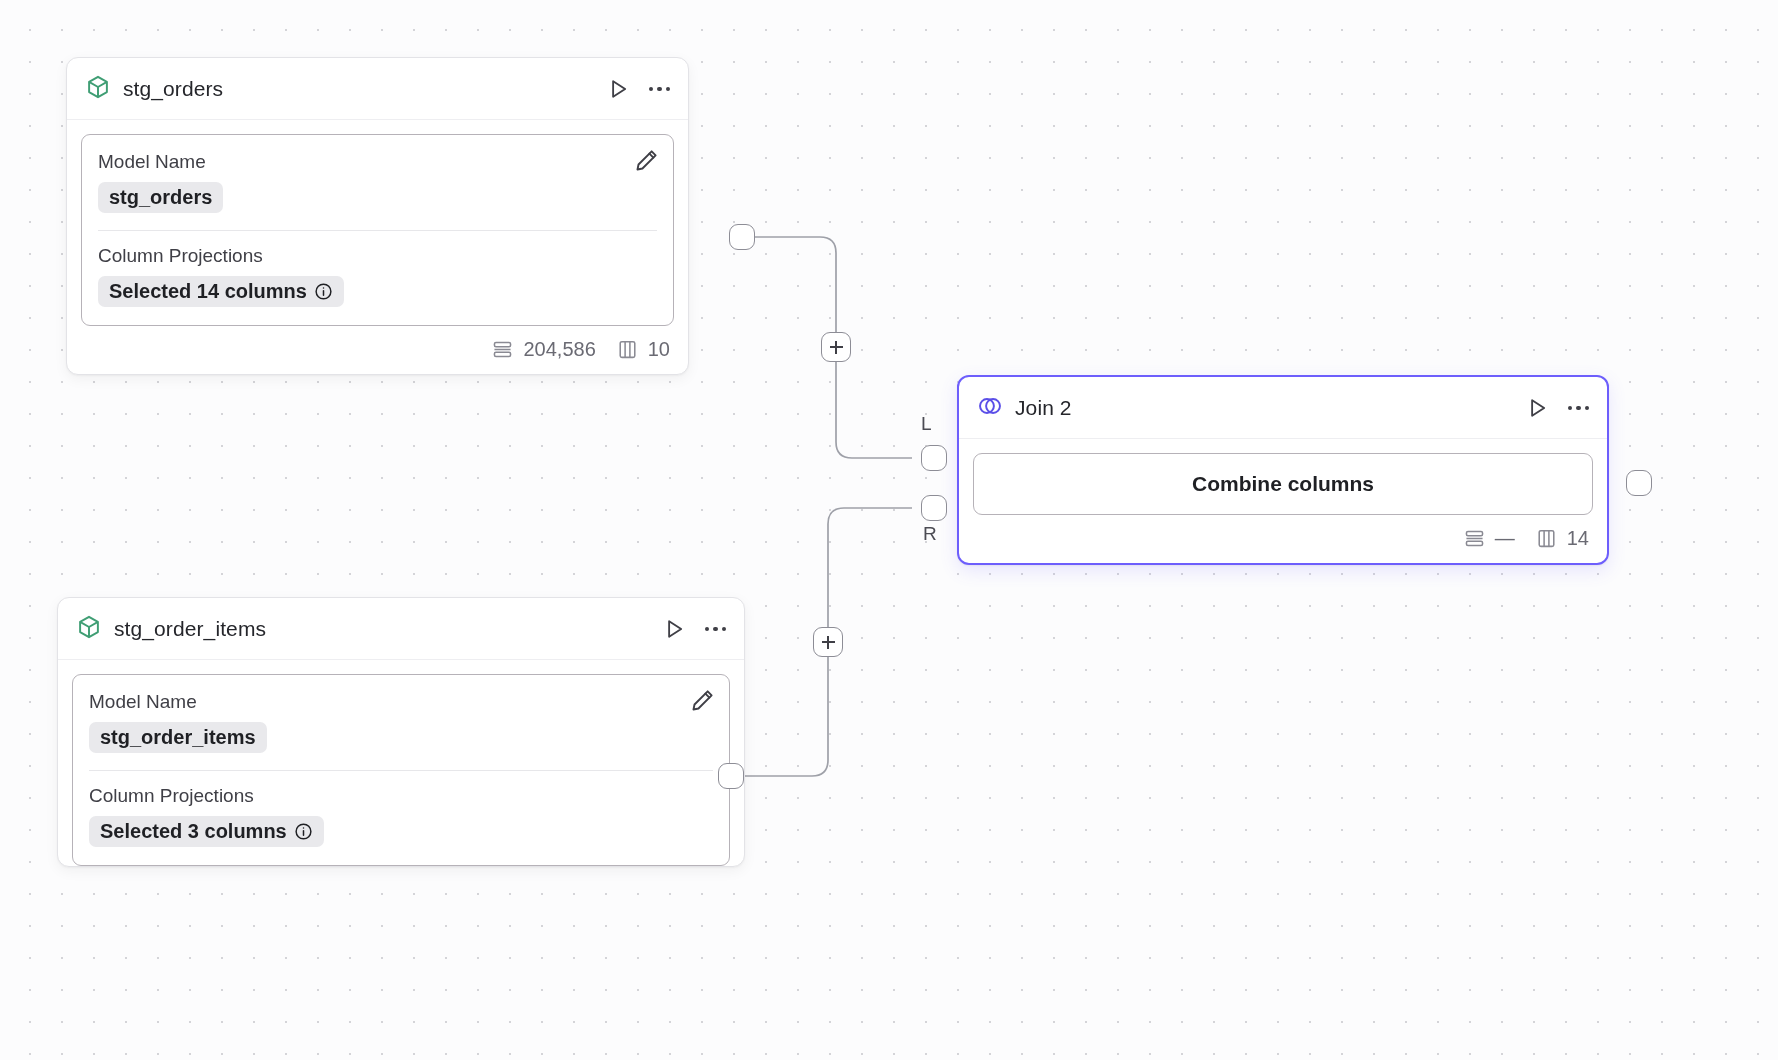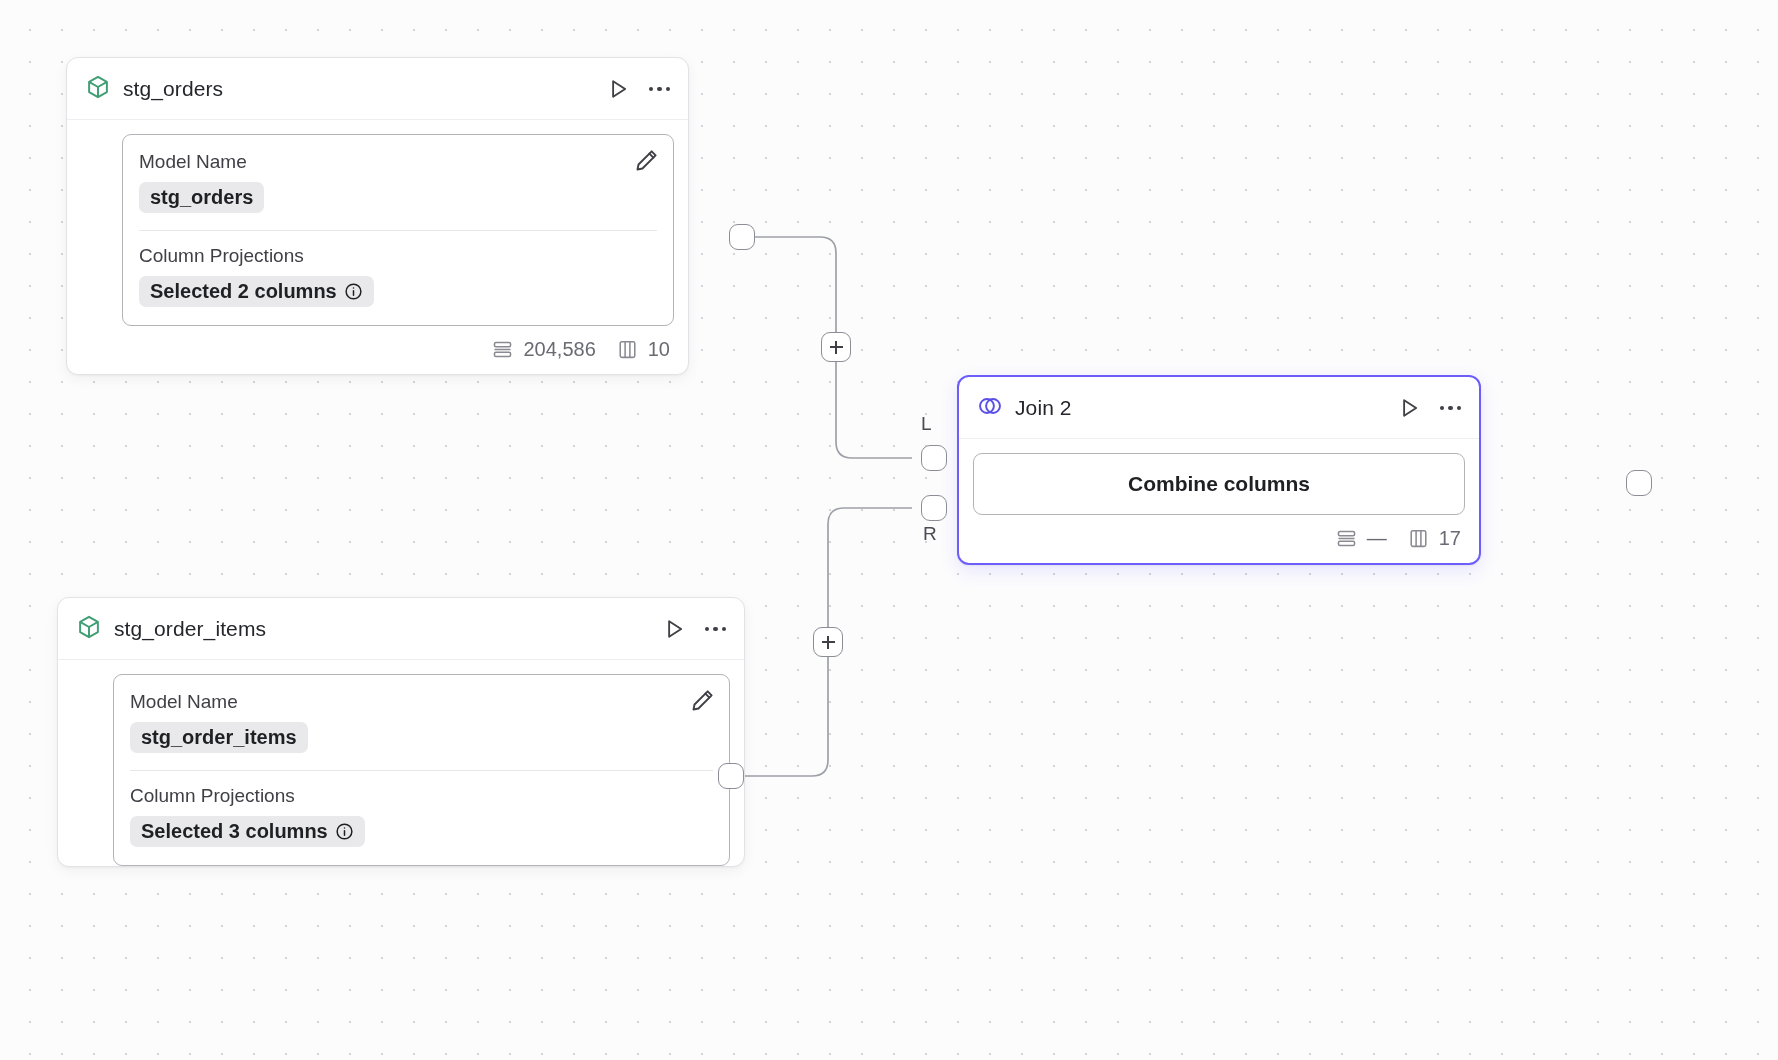--- a/index.html
+++ b/index.html
@@ -98,21 +98,20 @@
 
   
   .node-body { padding: 14px 14px 0 14px; }
 
   .body-panel {
     border: 1px solid #b6b2b8;
     border-radius: 9px;
     padding: 16px 16px 18px 16px;
     position: relative;
     background: #fff;
-    margin-left: 41px;
   }
 
   .field-label {
     font-size: 19px;
     color: #3f3f46;
     margin-bottom: 9px;
   }
 
   .chip {
     display: inline-flex;
@@ -257,21 +256,21 @@
           </svg>
         </span>
 
         <div class="field-label">Model Name</div>
         <span class="chip">stg_orders</span>
 
         <div class="panel-divider"></div>
 
         <div class="field-label">Column Projections</div>
         <span class="chip">
-          <span>Selected 2 columns</span>
+          <span>Selected 14 columns</span>
           <span style="line-height:0;">
             <svg width="19" height="19" viewBox="0 0 24 24" fill="none" stroke="#1f2024" stroke-width="1.9" stroke-linecap="round">
               <circle cx="12" cy="12" r="9.3"></circle>
               <path d="M12 11.1v5.6"></path>
               <circle cx="12" cy="7.7" r="0.95" fill="#1f2024" stroke="none"></circle>
             </svg>
           </span>
         </span>
       </div>
     </div>
@@ -351,21 +350,21 @@
             </svg>
           </span>
         </span>
       </div>
     </div>
 
   </div>
 
   <div class="port" style="left:718px; top:763px;"></div>
 
-  <div class="node selected" style="left:957px; top:375px; width:524px;">
+  <div class="node selected" style="left:957px; top:375px; width:652px;">
 
     <div class="node-header">
       <span class="icon">
         <svg width="26" height="26" viewBox="0 0 24 24" fill="none" stroke="#5b4fe8" stroke-width="1.8">
           <circle cx="9.2" cy="12" r="6.4"></circle>
           <circle cx="14.8" cy="12" r="6.4"></circle>
         </svg>
       </span>
       <span class="node-title">Join 2</span>
       <span class="hdr-actions">
@@ -397,21 +396,21 @@
         </span>
         <span>—</span>
       </span>
       <span class="stat">
         <span style="line-height:0;">
           <svg width="23" height="23" viewBox="0 0 24 24" fill="none" stroke="#8a8a93" stroke-width="1.6" stroke-linejoin="round">
             <rect x="4.4" y="3.8" width="15.2" height="16.4" rx="1.8"></rect>
             <path d="M9.5 3.8v16.4M14.5 3.8v16.4"></path>
           </svg>
         </span>
-        <span>17</span>
+        <span>14</span>
       </span>
     </div>
   </div>
 
   <span class="port-label" style="left:921px; top:413px;">L</span>
   <div class="port" style="left:921px; top:445px;"></div>
 
   <div class="port" style="left:921px; top:495px;"></div>
   <span class="port-label" style="left:923px; top:523px;">R</span>
 

